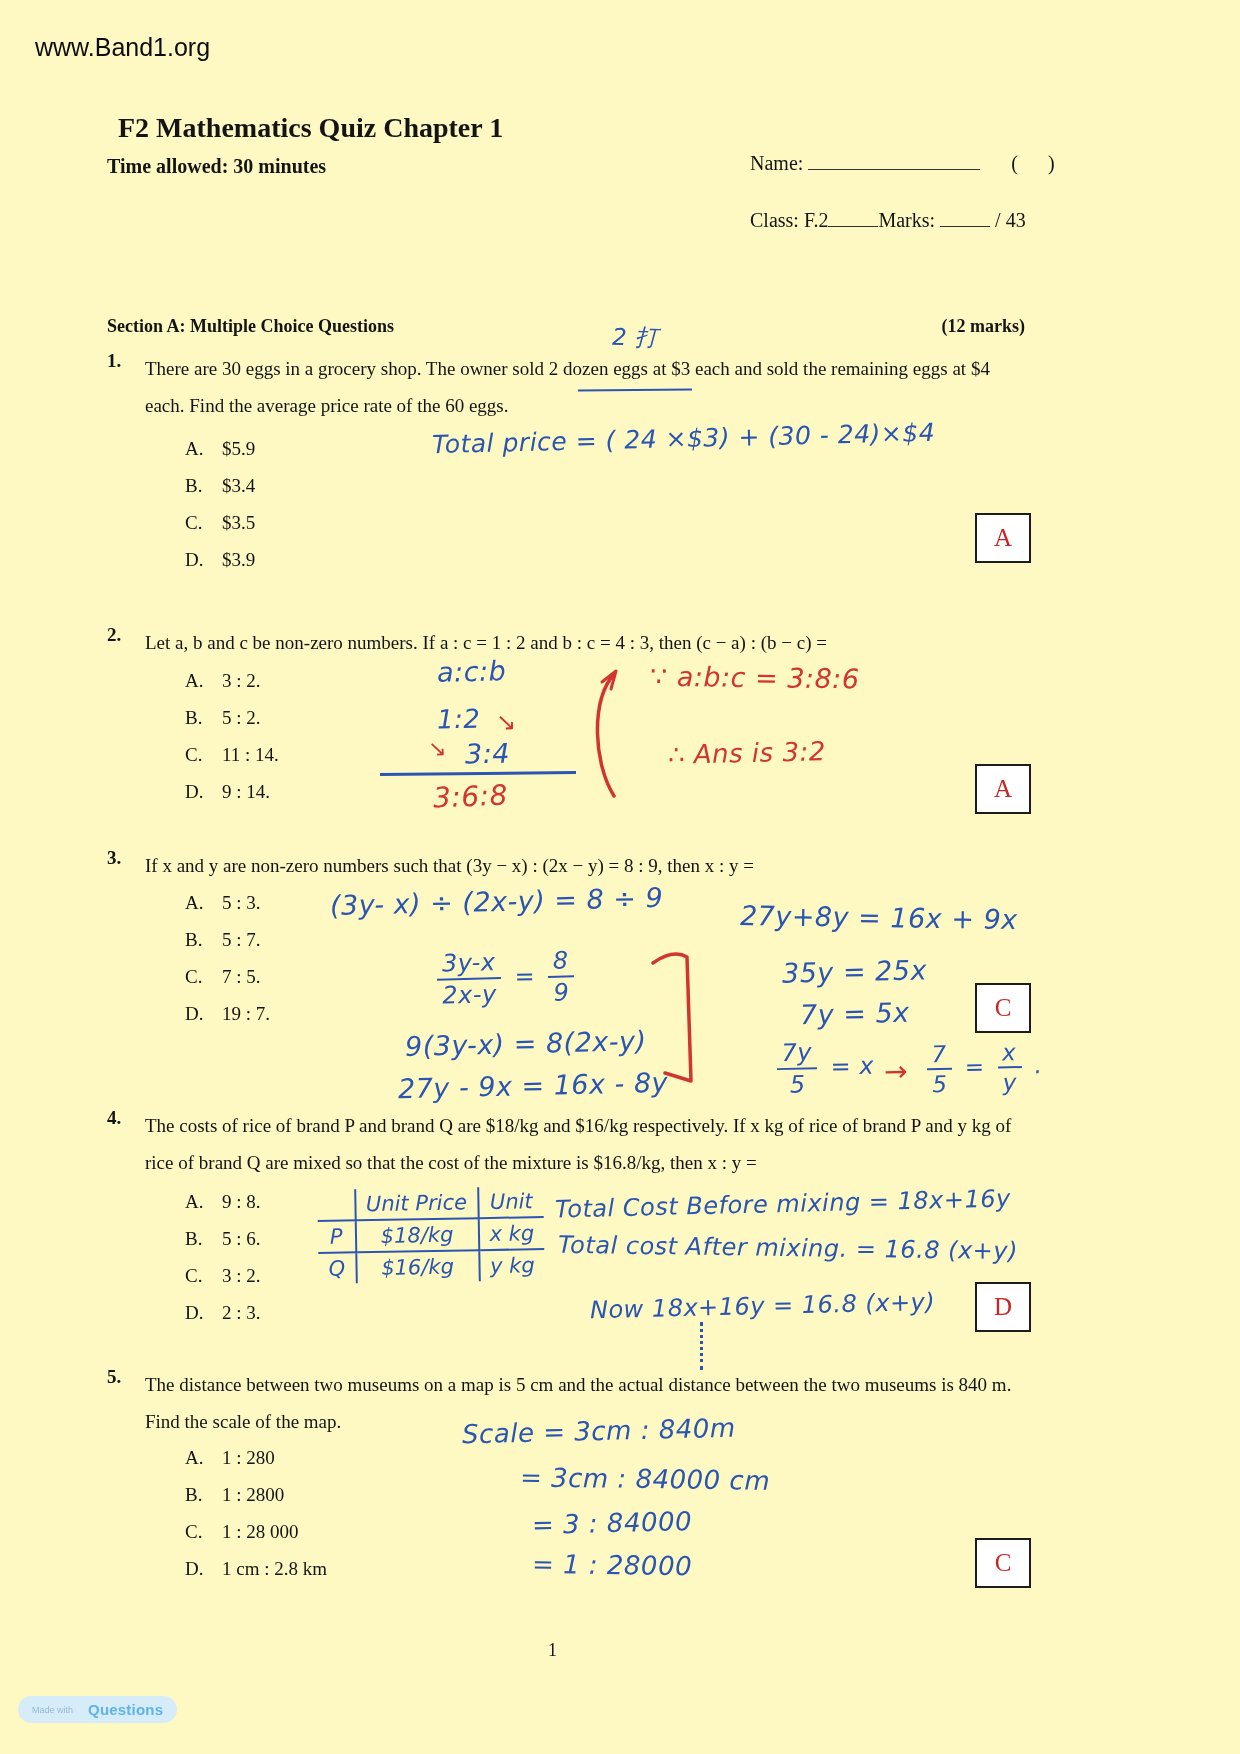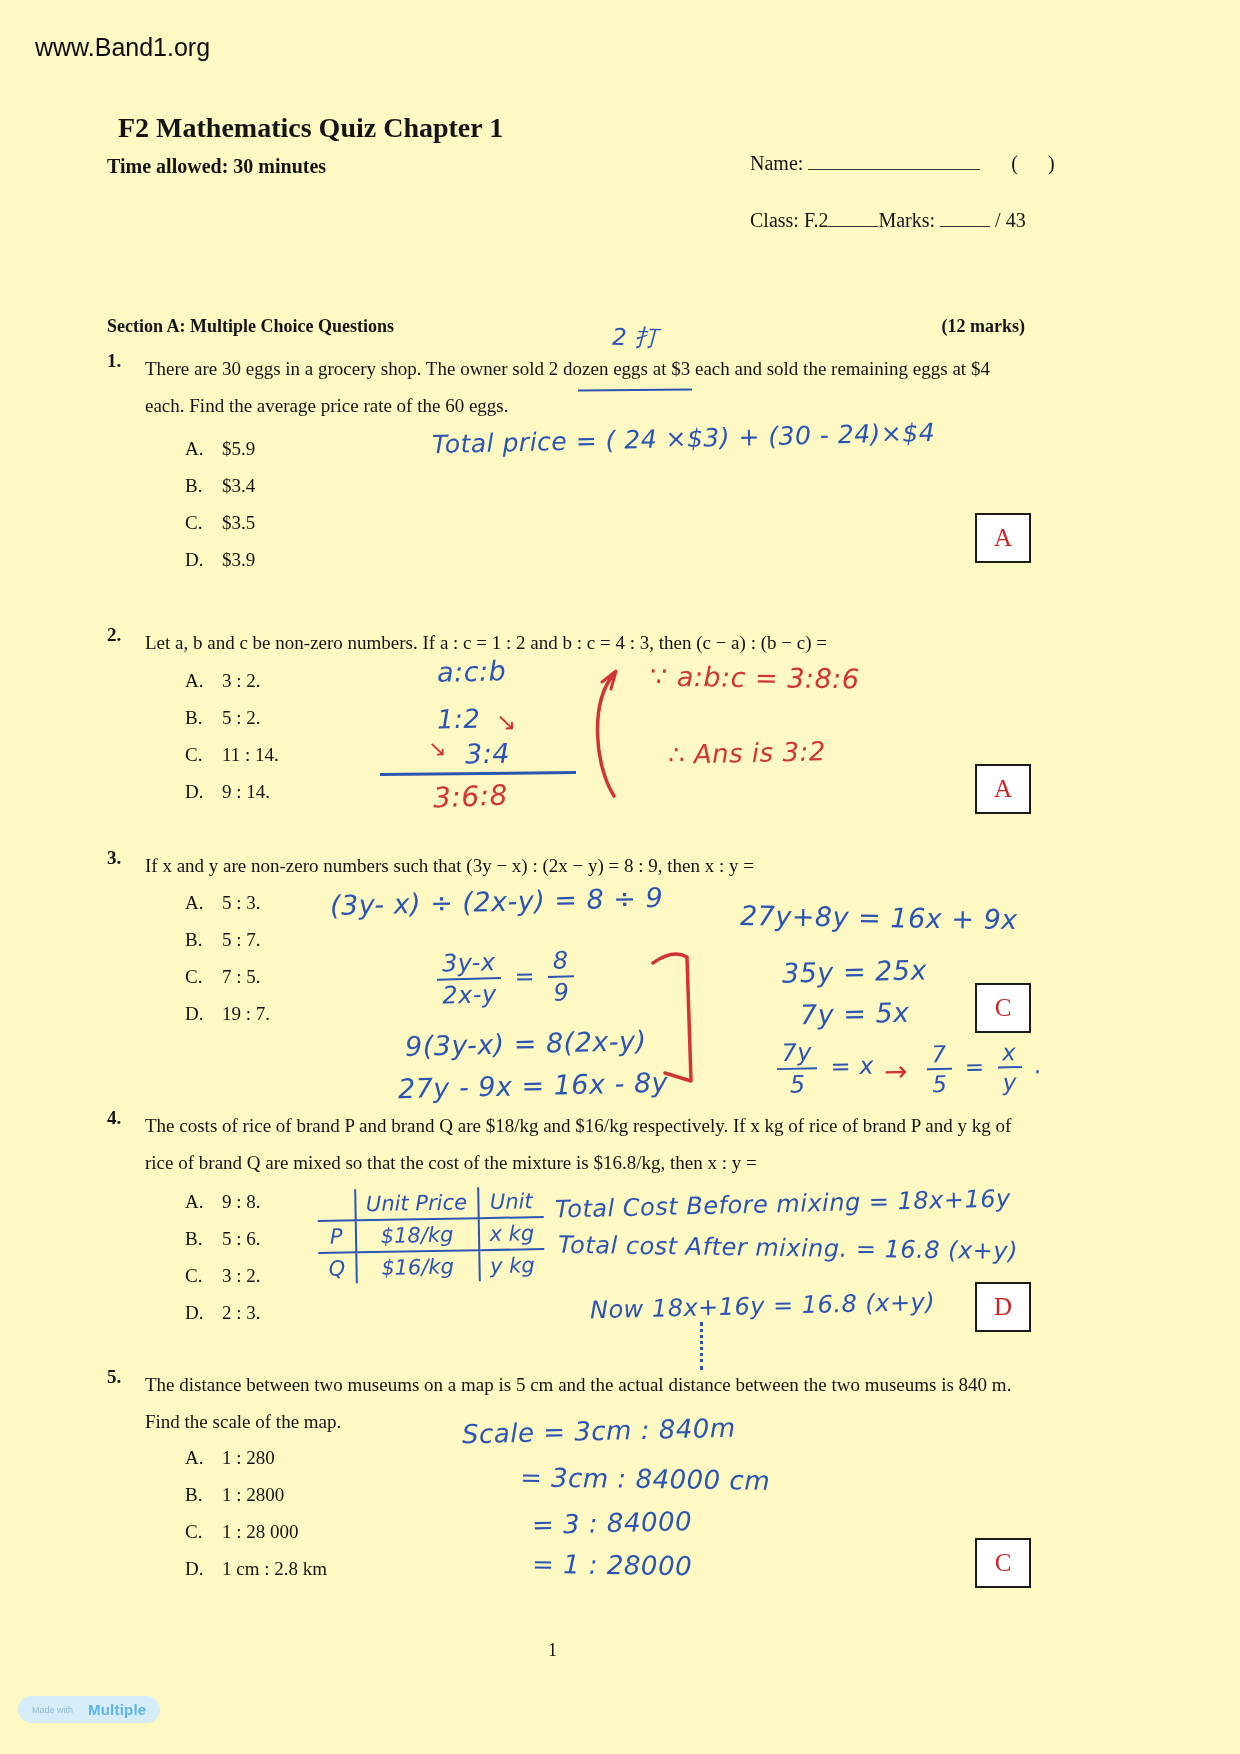--- a/index.html
+++ b/index.html
@@ -189,16 +189,16 @@
   </div>
   <div class="hw" style="left:462px; top:1416px; font-size:26px;">Scale = 3cm : 840m</div>
   <div class="hw r0" style="left:520px; top:1464px; font-size:26px;">= 3cm : 84000 cm</div>
   <div class="hw" style="left:532px; top:1508px; font-size:26px;">= 3 : 84000</div>
   <div class="hw r0" style="left:532px; top:1550px; font-size:26px;">= 1 : 28000</div>
   <div class="ansbox" style="left:975px; top:1538px;">C</div>
 
   <div class="abs pageno" style="left:548px; top:1640px;">1</div>
   <div class="badge" style="left:18px; top:1696px;">
     <span class="pre-t">Made with</span>
-    <span class="brand">Multiple</span>
+    <span class="brand">Questions</span>
   </div>
 
 </div>
 
 </body></html>

